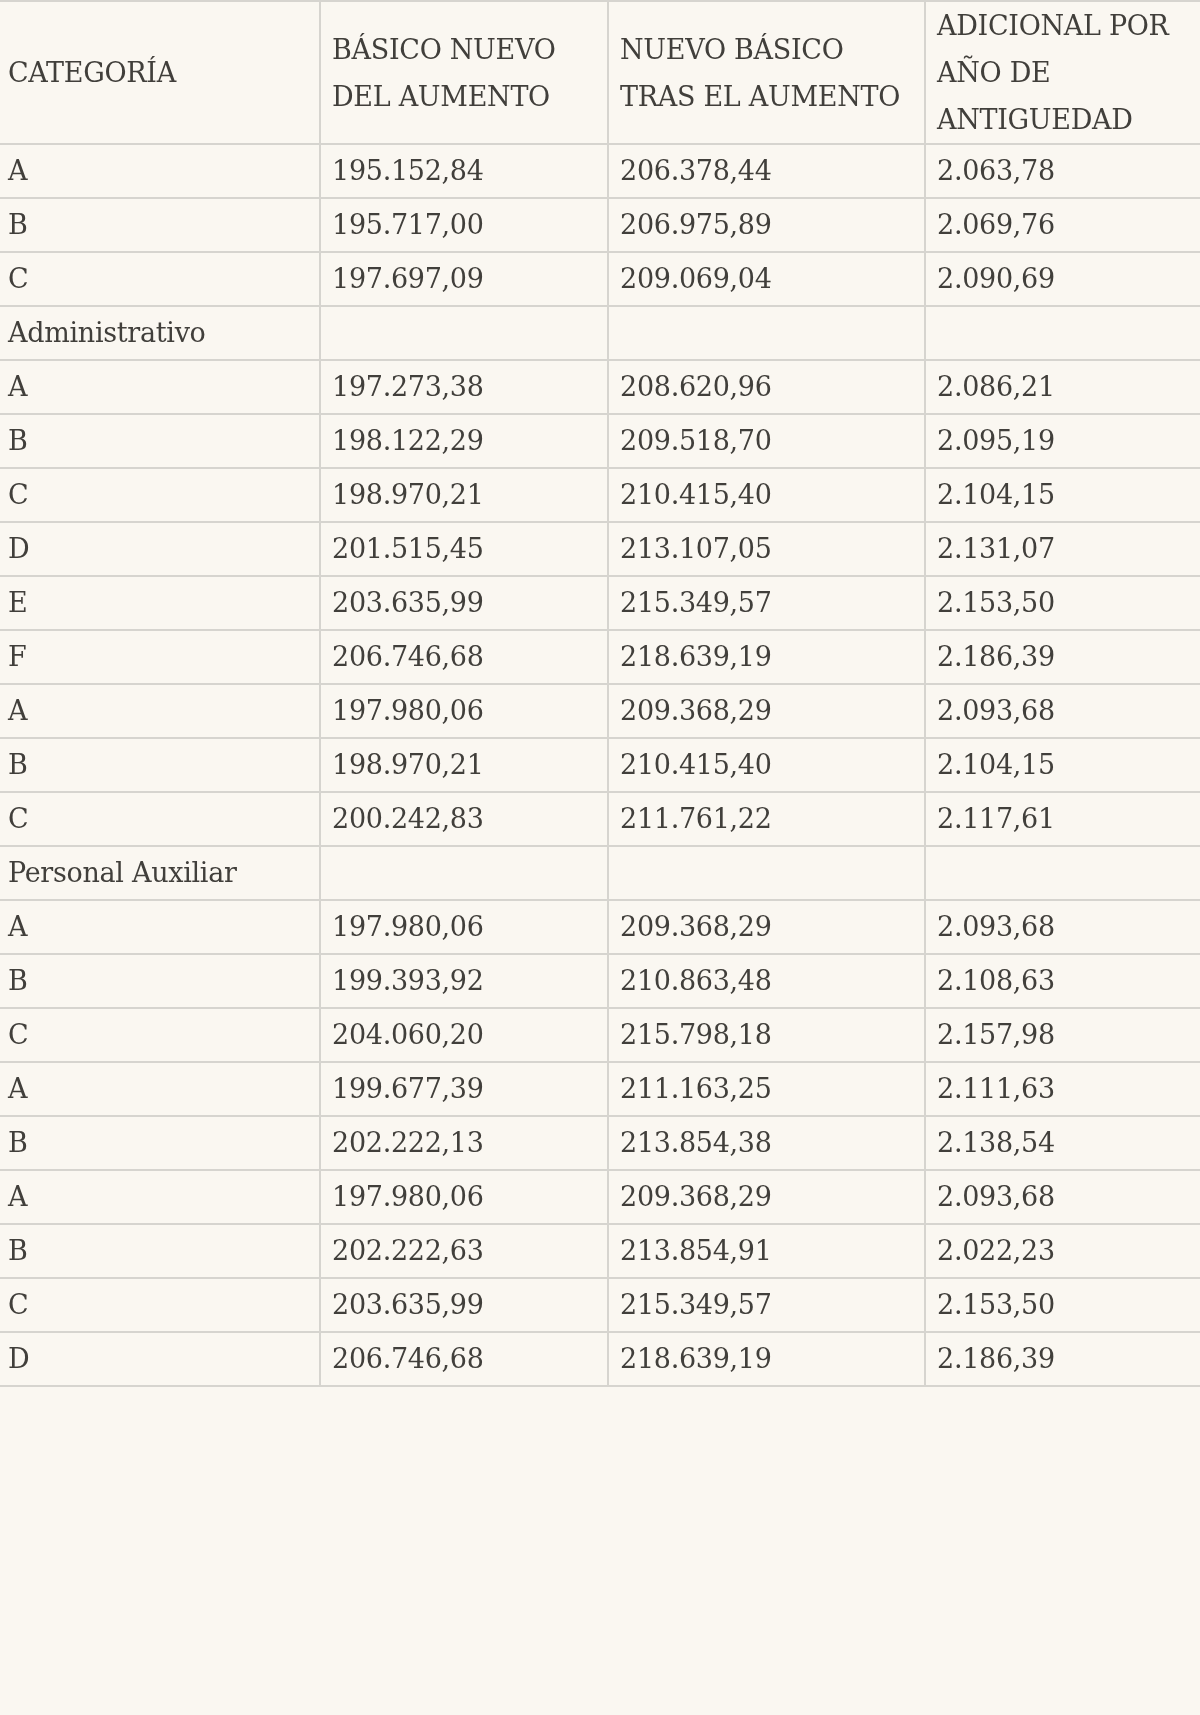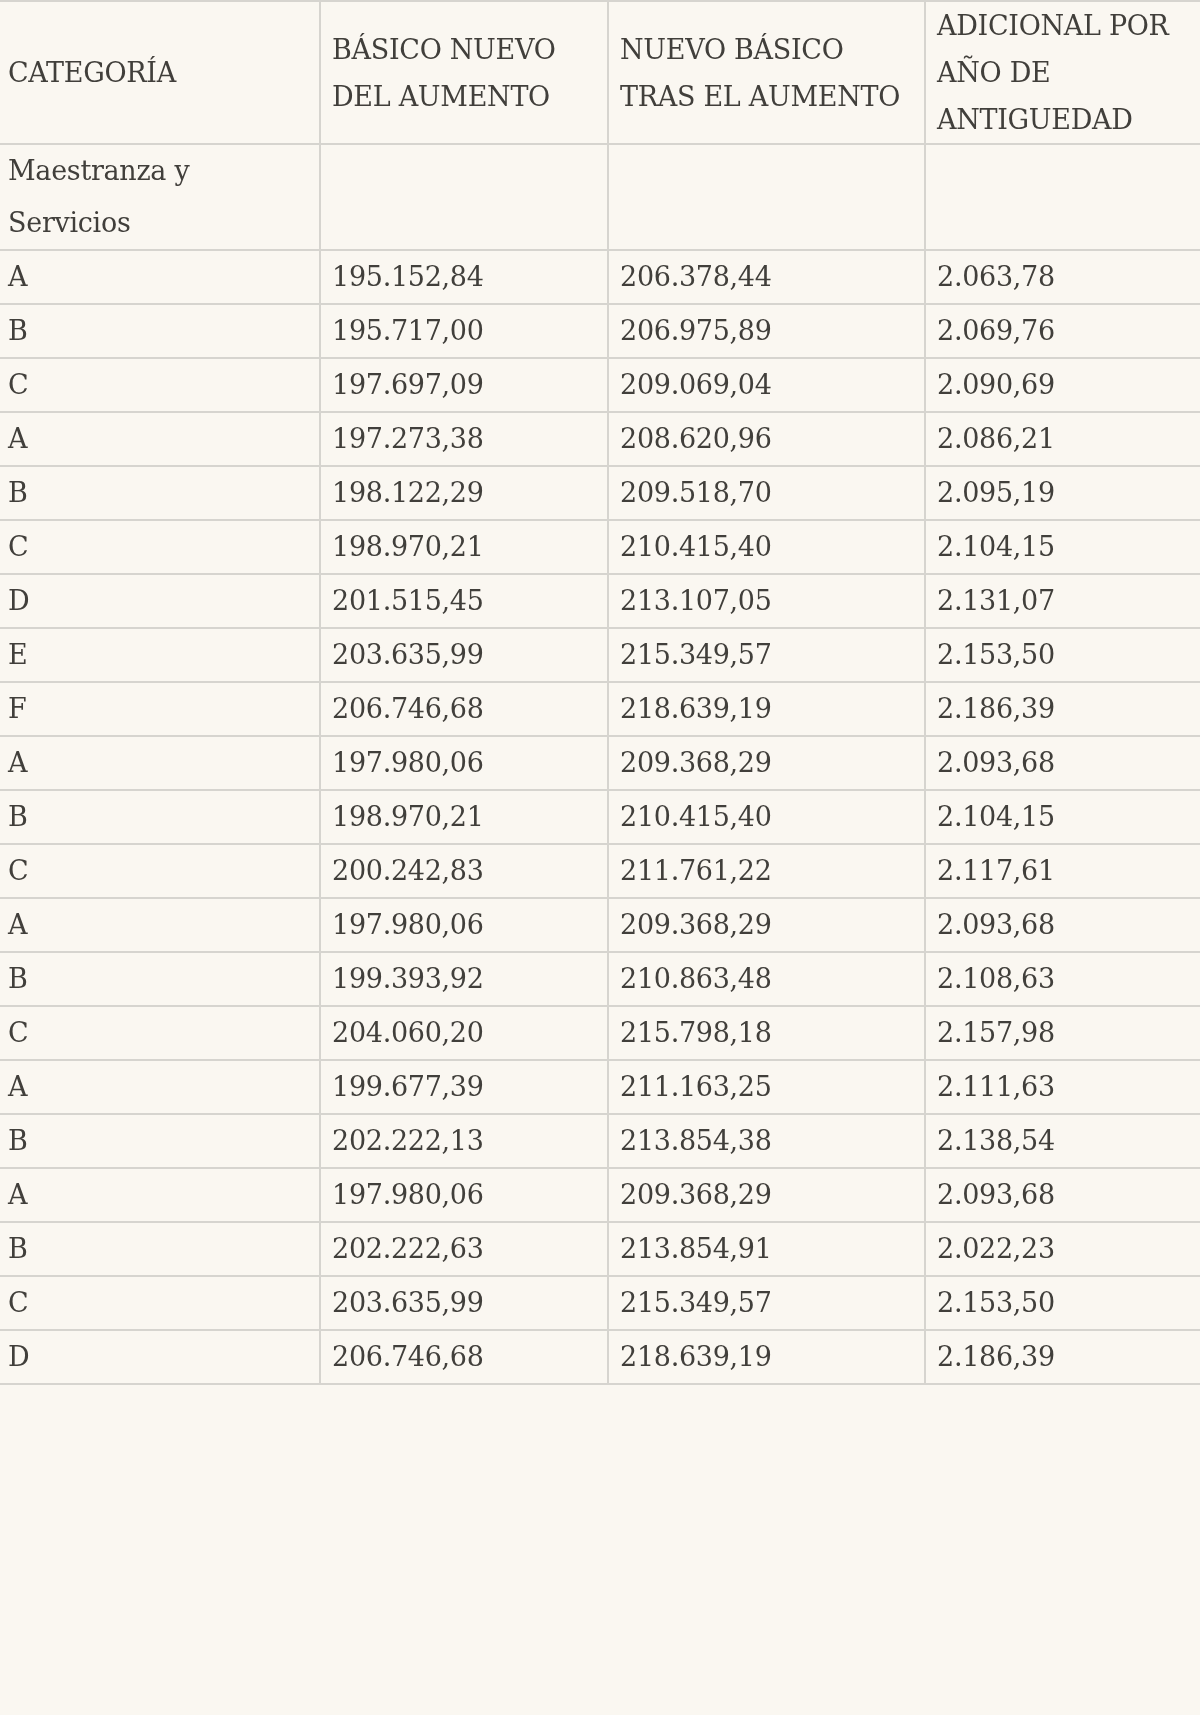--- a/index.html
+++ b/index.html
@@ -71,43 +71,42 @@
 DEL AUMENTO</th>
       <th>NUEVO BÁSICO
 TRAS EL AUMENTO</th>
       <th>ADICIONAL POR
 AÑO DE
 ANTIGUEDAD</th>
     </tr>
   </thead>
   <tbody>
       <tr>
-        <td>Maestranza y
-Servicios</td>
-        <td></td>
-        <td></td>
-        <td></td>
-      </tr>
-      <tr>
         <td>A</td>
         <td>195.152,84</td>
         <td>206.378,44</td>
         <td>2.063,78</td>
       </tr>
       <tr>
         <td>B</td>
         <td>195.717,00</td>
         <td>206.975,89</td>
         <td>2.069,76</td>
       </tr>
       <tr>
         <td>C</td>
         <td>197.697,09</td>
         <td>209.069,04</td>
         <td>2.090,69</td>
+      </tr>
+      <tr>
+        <td>Administrativo</td>
+        <td></td>
+        <td></td>
+        <td></td>
       </tr>
       <tr>
         <td>A</td>
         <td>197.273,38</td>
         <td>208.620,96</td>
         <td>2.086,21</td>
       </tr>
       <tr>
         <td>B</td>
         <td>198.122,29</td>
@@ -150,20 +149,26 @@
         <td>210.415,40</td>
         <td>2.104,15</td>
       </tr>
       <tr>
         <td>C</td>
         <td>200.242,83</td>
         <td>211.761,22</td>
         <td>2.117,61</td>
       </tr>
       <tr>
+        <td>Personal Auxiliar</td>
+        <td></td>
+        <td></td>
+        <td></td>
+      </tr>
+      <tr>
         <td>A</td>
         <td>197.980,06</td>
         <td>209.368,29</td>
         <td>2.093,68</td>
       </tr>
       <tr>
         <td>B</td>
         <td>199.393,92</td>
         <td>210.863,48</td>
         <td>2.108,63</td>

